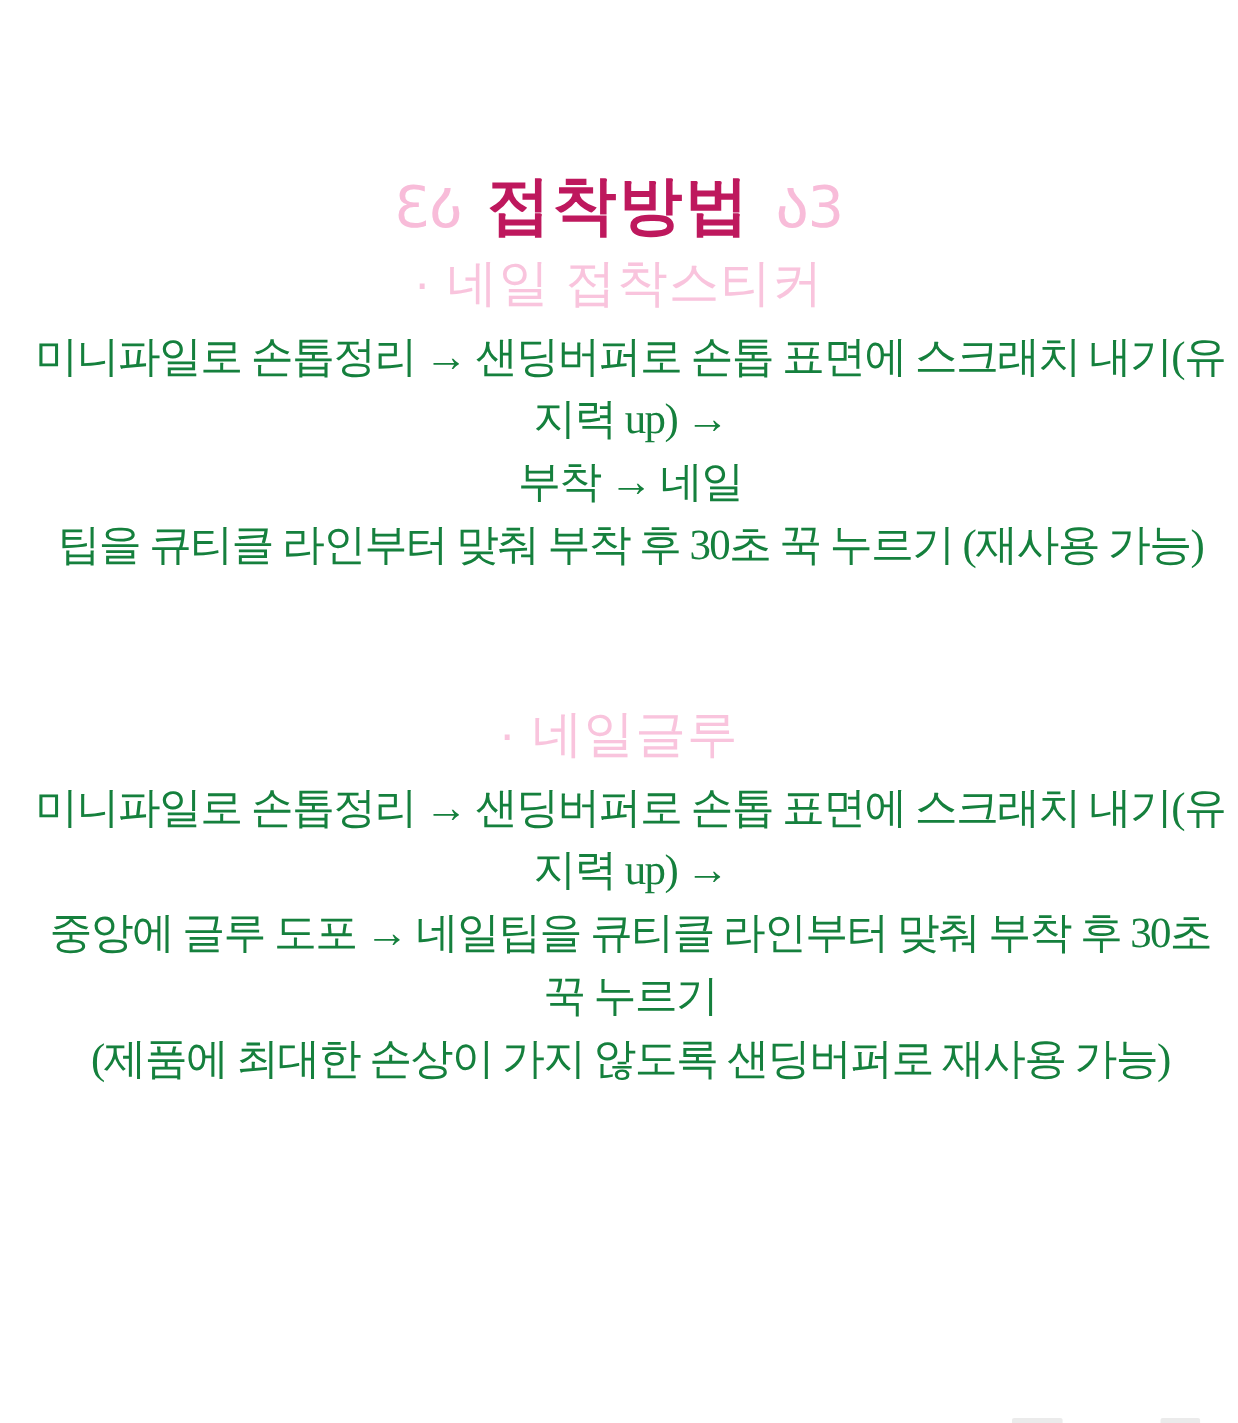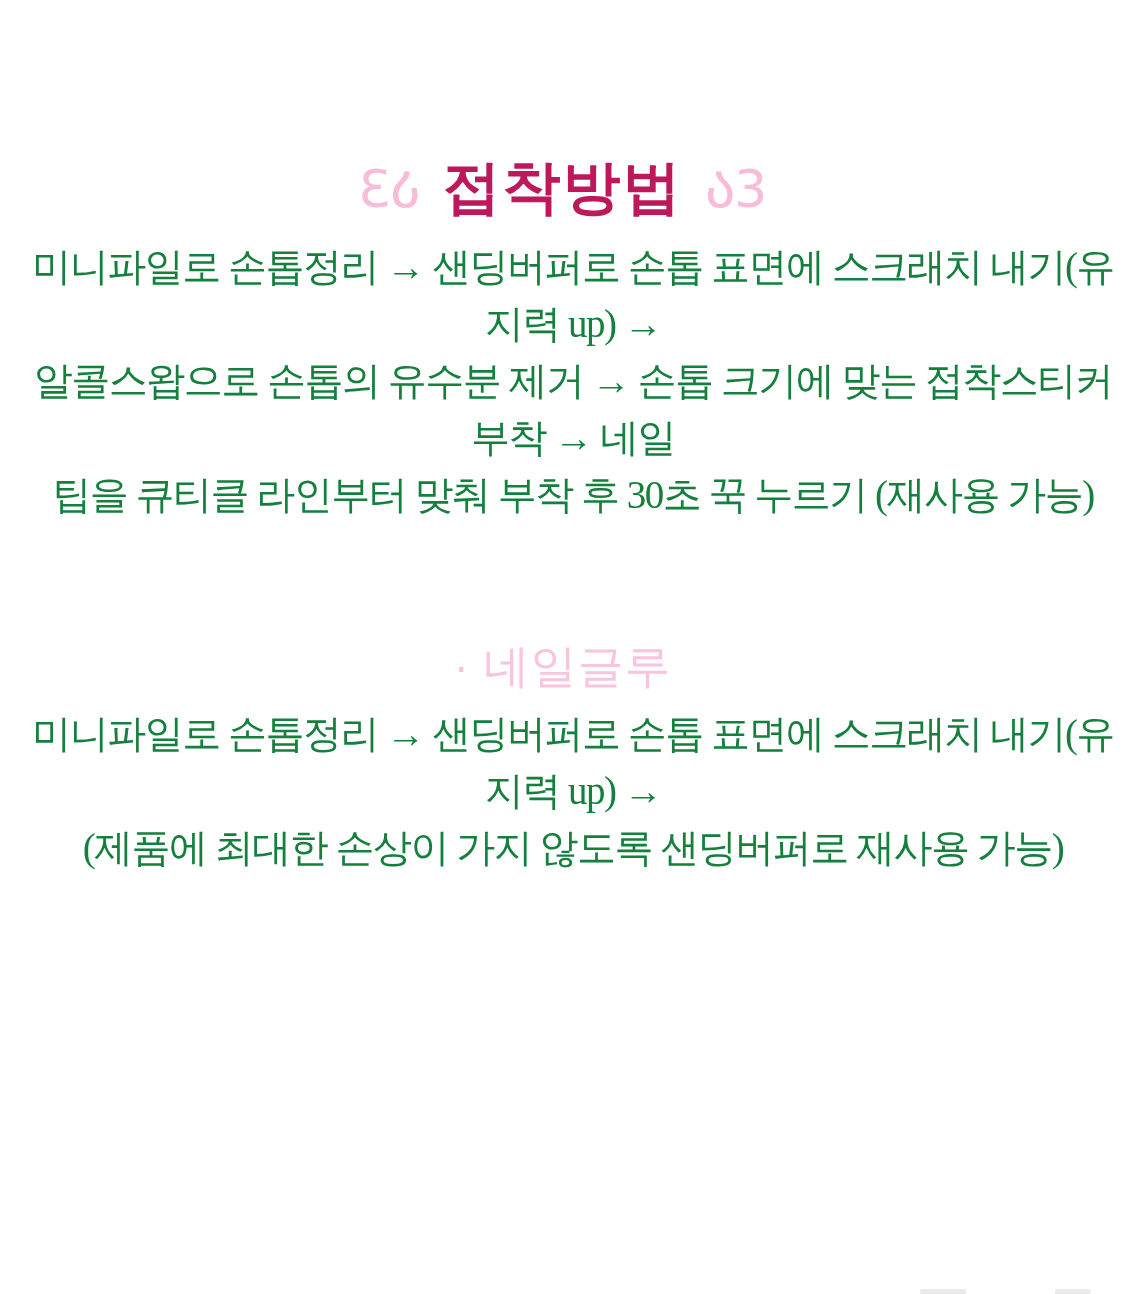--- a/index.html
+++ b/index.html
@@ -95,33 +95,35 @@
 <body>
 
 <div class="page">
 
   <div class="title-row">
     <span class="orn left"><span>Ɛ</span><span class="loop">ა</span></span>
     <h1 class="page-title">접착방법</h1>
     <span class="orn right"><span>Ɛ</span><span class="loop">ა</span></span>
   </div>
 
+  <h2 class="subtitle first">· 네일 접착스티커</h2>
 
   <div class="para">
       <div class="line">미니파일로 손톱정리 → 샌딩버퍼로 손톱 표면에 스크래치 내기(유</div>
       <div class="line">지력 up) →</div>
-      <div class="line">알콜스왑으로 손톱의 유수분 제거 → 손톱 크기에 맞는 접착스티커</div>
       <div class="line">부착 → 네일</div>
       <div class="line">팁을 큐티클 라인부터 맞춰 부착 후 30초 꾹 누르기 (재사용 가능)</div>
     </div>
 
   <h2 class="subtitle second">· 네일글루</h2>
 
   <div class="para">
       <div class="line">미니파일로 손톱정리 → 샌딩버퍼로 손톱 표면에 스크래치 내기(유</div>
       <div class="line">지력 up) →</div>
+      <div class="line">중앙에 글루 도포 → 네일팁을 큐티클 라인부터 맞춰 부착 후 30초</div>
+      <div class="line">꾹 누르기</div>
       <div class="line">(제품에 최대한 손상이 가지 않도록 샌딩버퍼로 재사용 가능)</div>
     </div>
 
   <div class="bottom-hint a"></div>
   <div class="bottom-hint b"></div>
 
 </div>
 
 </body></html>

